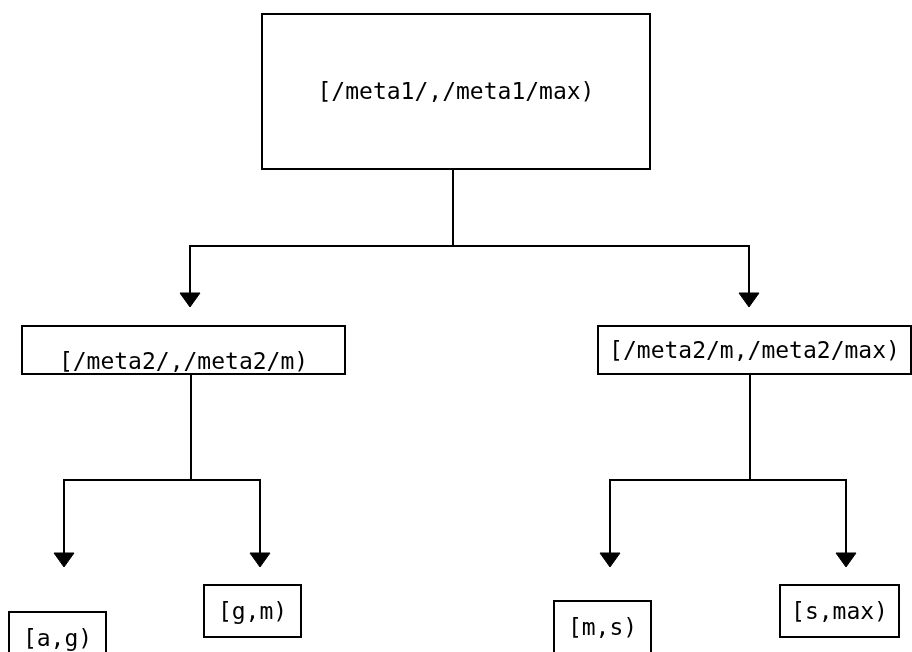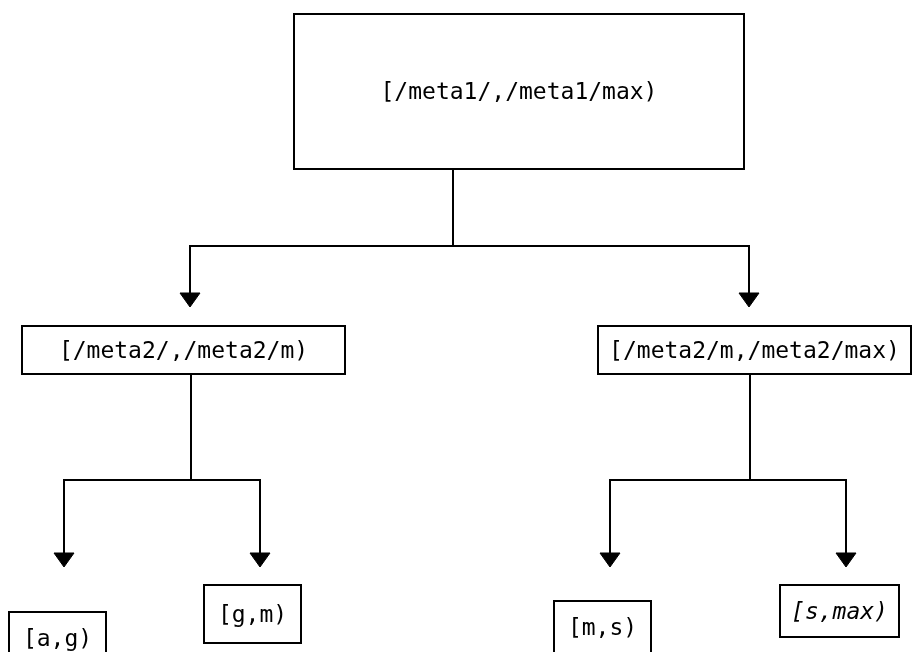--- a/index.html
+++ b/index.html
@@ -37,27 +37,27 @@
     border: 2px solid var(--box-border, #000000);
     background: var(--background, #ffffff);
     color: var(--text, #000000);
     display: flex;
     align-items: center;
     justify-content: center;
     font-size: 23px;
     line-height: 1;
     white-space: pre;
   }
-  .node-root      { left: 261px; top: 13px;  width: 452px; height: 157px; margin-left: 32px; }
-  .node-left      { left: 21px;  top: 325px; width: 325px; height: 50px; }
+  .node-root      { left: 261px; top: 13px;  width: 390px; height: 157px; }
+  .node-left      { left: 21px;  top: 325px; width: 325px; height: 50px; align-items: flex-end; }
   .node-right     { left: 583px; top: 325px; width: 315px; height: 50px; margin-left: 14px; }
   .node-leaf-ag   { left: 8px;   top: 611px; width: 99px;  height: 54px; }
-  .node-leaf-gm   { left: 203px; top: 584px; width: 99px;  height: 60px; }
+  .node-leaf-gm   { left: 203px; top: 584px; width: 99px;  height: 54px; }
   .node-leaf-ms   { left: 553px; top: 584px; width: 99px;  height: 54px; margin-top: 16px; }
-  .node-leaf-smax { left: 779px; top: 584px; width: 121px; height: 54px; font-style: italic; }
+  .node-leaf-smax { left: 779px; top: 584px; width: 121px; height: 54px; }
 </style>
 </head>
 <body>
 
 <div class="canvas">
 
   <svg class="edges" viewBox="0 0 912 652" xmlns="http://www.w3.org/2000/svg">
     <g>
       <line x1="453" y1="170" x2="453" y2="247"></line>
       <line x1="189" y1="246" x2="750" y2="246"></line>

